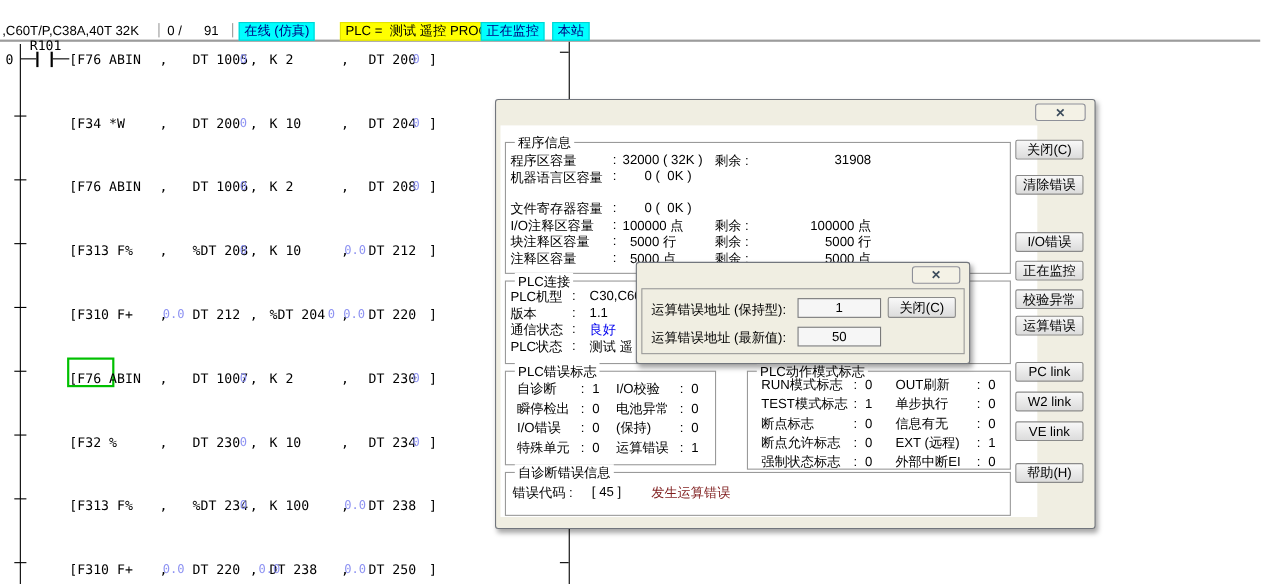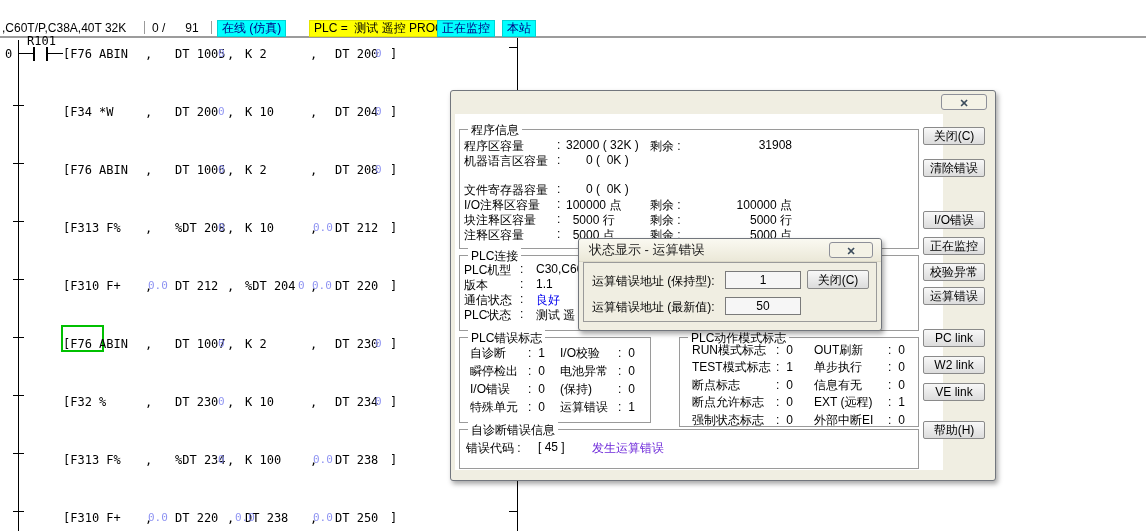--- a/index.html
+++ b/index.html
@@ -33,21 +33,21 @@
   .client{position:absolute;background:#fff;}
   .grp{position:absolute;border:1px solid #9a9a9a;background:#fff;font-size:12px;}
   .grp-t{position:absolute;top:-8px;left:8px;background:#fff;padding:0 3px;font-size:12px;color:#000;}
   .prow{position:absolute;left:0;width:100%;height:15px;font-size:12px;}
   .prow span{position:absolute;top:0;white-space:pre;}
   .pl{left:4px;} .pcn{left:97px;} .pv{left:106px;}
   .prl{left:190px;} .prv{left:240px;width:92px;text-align:right;}
   .plcrow{position:absolute;left:0;width:100%;height:15px;font-size:12px;}
   .plcrow span{position:absolute;top:0;white-space:pre;}
   .pll{left:4px;} .plcn{left:60px;} .plv{left:76px;}
-  .blue{color:#0000ee;} .red{color:#6d28d9;}
+  .blue{color:#0000ee;} .red{color:#7f1d1d;}
   .fcol{position:absolute;font-size:12px;}
   .frow{height:18px;line-height:18px;white-space:pre;}
   .frow18{height:17.4px;line-height:17.4px;white-space:pre;}
   .fl{display:inline-block;width:58px;} .fl2{display:inline-block;width:84px;} .fl3{display:inline-block;width:74px;}
   .fc{margin-right:7px;} 
   .sbtn{position:absolute;left:472px;width:62px;height:18px;background:linear-gradient(#f8f8f8,#dcdcdc);border:1px solid #8a8a8a;border-radius:2px;font-size:12px;font-family:"Liberation Sans","DejaVu Sans",sans-serif;color:#000;padding:0;line-height:15px;}
   .drow{position:absolute;height:18px;font-size:12px;}
   .field{position:absolute;width:74px;height:16px;background:#f6f6f6;border:1px solid #7a7a7a;text-align:center;line-height:16px;font-size:12px;}
   .ebtn{position:absolute;width:62px;height:19px;background:linear-gradient(#f8f8f8,#dcdcdc);border:1px solid #8a8a8a;border-radius:2px;font-size:12px;text-align:center;line-height:17px;}
 </style>
@@ -337,23 +337,20 @@
     <button class="sbtn" style="top:146px">正在监控</button>
     <button class="sbtn" style="top:172px">校验异常</button>
     <button class="sbtn" style="top:196px">运算错误</button>
     <button class="sbtn" style="top:238px">PC link</button>
     <button class="sbtn" style="top:265px">W2 link</button>
     <button class="sbtn" style="top:292px">VE link</button>
     <button class="sbtn" style="top:330px">帮助(H)</button>
   </div>
 
   <div class="dlg" style="left:578px;top:218px;width:302px;height:91px">
-    <div class="dlg-title">
-      <span>状态显示 - 运算错误</span>
-    </div>
     <button class="xbtn" style="right:8px;width:44px"><span>✕</span></button>
     <div style="position:absolute;left:4px;top:23px;width:292px;height:58px;border:1px solid #9a9a9a;background:#f0eee2">
       <div class="drow" style="left:8px;top:10px">
         <span>运算错误地址 (保持型):</span>
       </div>
       <div class="field" style="left:141px;top:8px">1</div>
       <button class="ebtn" style="left:223px;top:7px">关闭(C)</button>
       <div class="drow" style="left:8px;top:36px">
         <span>运算错误地址 (最新值):</span>
       </div>

